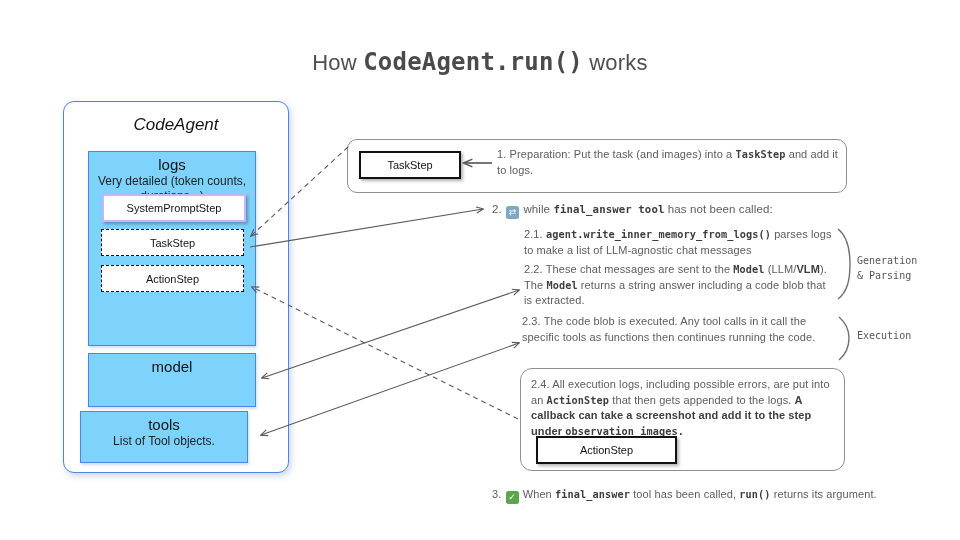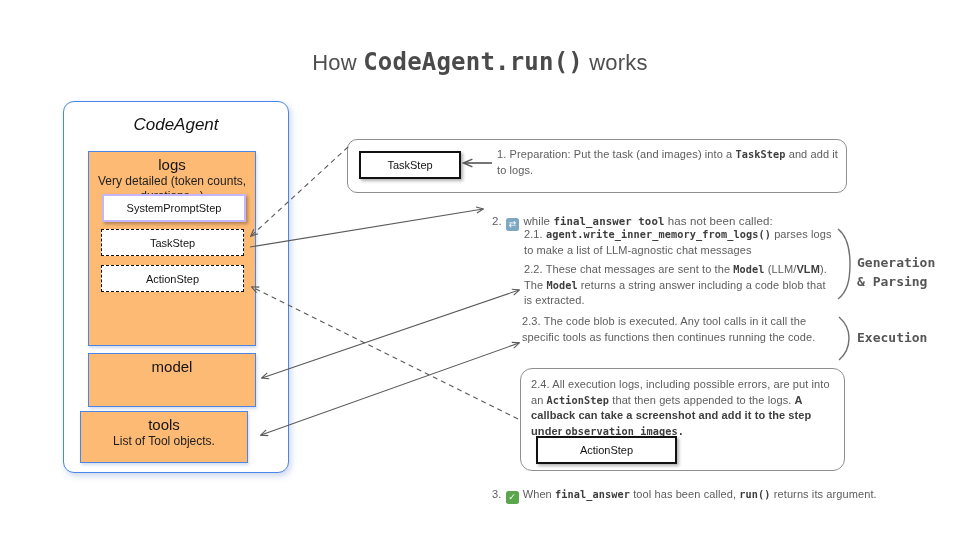--- a/index.html
+++ b/index.html
@@ -7,21 +7,21 @@
         font-family:"Liberation Sans",sans-serif;color:#3d3d3d;}
   
   .title{position:absolute;top:48px;left:0;width:960px;text-align:center;
          font-size:22px;color:#4f4f4f;letter-spacing:.2px;}
   .title .mono{font-family:"DejaVu Sans Mono",monospace;font-weight:bold;font-size:24px;color:#4a4a4a;}
   
   .agent-panel{position:absolute;left:63px;top:101px;width:224px;height:370px;
                border:1.6px solid #4a86e8;border-radius:11px;background:#fff;
                box-shadow:2px 3px 6px rgba(110,140,200,.35);}
   .agent-title{text-align:center;margin-top:13px;font-size:17px;color:#141414;font-style:italic;}
-  .panel-box{position:absolute;border:1.5px solid #4a86e8;background:#fdba74;
+  .panel-box{position:absolute;border:1.5px solid #4a86e8;background:#7dd3fc;
              box-shadow:1px 2px 3px rgba(110,140,200,.3);text-align:center;}
   .logs-box{left:24px;top:49px;width:166px;height:193px;}
   .model-box{left:24px;top:251px;width:166px;height:52px;}
   .tools-box{left:16px;top:309px;width:166px;height:50px;}
   .panel-box h3{margin:4px 0 0 0;font-size:15px;font-weight:normal;color:#141414;}
   .panel-box .sub{font-size:12px;color:#1d1d1d;margin-top:1px;line-height:1.25;}
   .step-tag{position:absolute;background:#fff;text-align:center;font-size:11px;color:#141414;
             display:flex;align-items:center;justify-content:center;}
   .tag-solid{border:2px solid #c4b5fd;box-shadow:2px 2px 3px rgba(0,0,0,.3);}
   .tag-dashed{border:1.6px dashed #111;}
@@ -32,30 +32,30 @@
   .rbox{position:absolute;border:1.3px solid #8f8f8f;border-radius:12px;background:#fff;}
   .box-step1{left:347px;top:139px;width:498px;height:52px;border-radius:10px;}
   .box-step24{left:520px;top:368px;width:323px;height:101px;}
   .float-tag{position:absolute;background:#fff;border:2px solid #111;
              box-shadow:2px 2px 3px rgba(0,0,0,.3);font-size:11px;color:#141414;
              display:flex;align-items:center;justify-content:center;}
   .tag-step1{left:359px;top:151px;width:98px;height:24px;}
   .tag-step24{left:536px;top:436px;width:137px;height:24px;}
   .rtext{position:absolute;font-size:11px;line-height:1.42;color:#5d5d5d;letter-spacing:.1px;}
   .t-step1{left:497px;top:147px;width:344px;}
-  .t-step2{left:492px;top:201px;width:360px;font-size:11.5px;margin-top:12px;}
+  .t-step2{left:492px;top:201px;width:360px;font-size:11.5px;}
   .t-step21{left:524px;top:227px;width:312px;}
   .t-step22{left:524px;top:262px;width:312px;}
   .t-step23{left:522px;top:314px;width:318px;}
   .t-step24{left:531px;top:377px;width:302px;}
   .t-step3{left:492px;top:487px;width:440px;}
   .seg-c{font-family:"DejaVu Sans Mono",monospace;font-weight:bold;font-size:.93em;color:#3e3e3e;}
   .seg-b{font-weight:bold;color:#3e3e3e;}
-  .side-label{position:absolute;font-family:"DejaVu Sans Mono",monospace;font-weight:bold;
-              font-size:13px;color:#565656;line-height:1.45;}
+  .side-label{position:absolute;font-family:"DejaVu Sans Mono",monospace;font-weight:normal;
+              font-size:10px;color:#565656;line-height:1.45;}
   .lbl-gen{left:857px;top:254px;}
   .lbl-exec{left:857px;top:329px;}
   
   .emoji{display:inline-block;width:13px;height:13px;border-radius:2.5px;color:#fff;
          font-size:9px;line-height:13px;text-align:center;vertical-align:-2px;margin:0 1px;}
   .repeat-icon{background:#7ea7c2;}
   .check-icon{background:#5ba64d;}
   
   .overlay{position:absolute;left:0;top:0;width:960px;height:540px;pointer-events:none;}
 </style>

